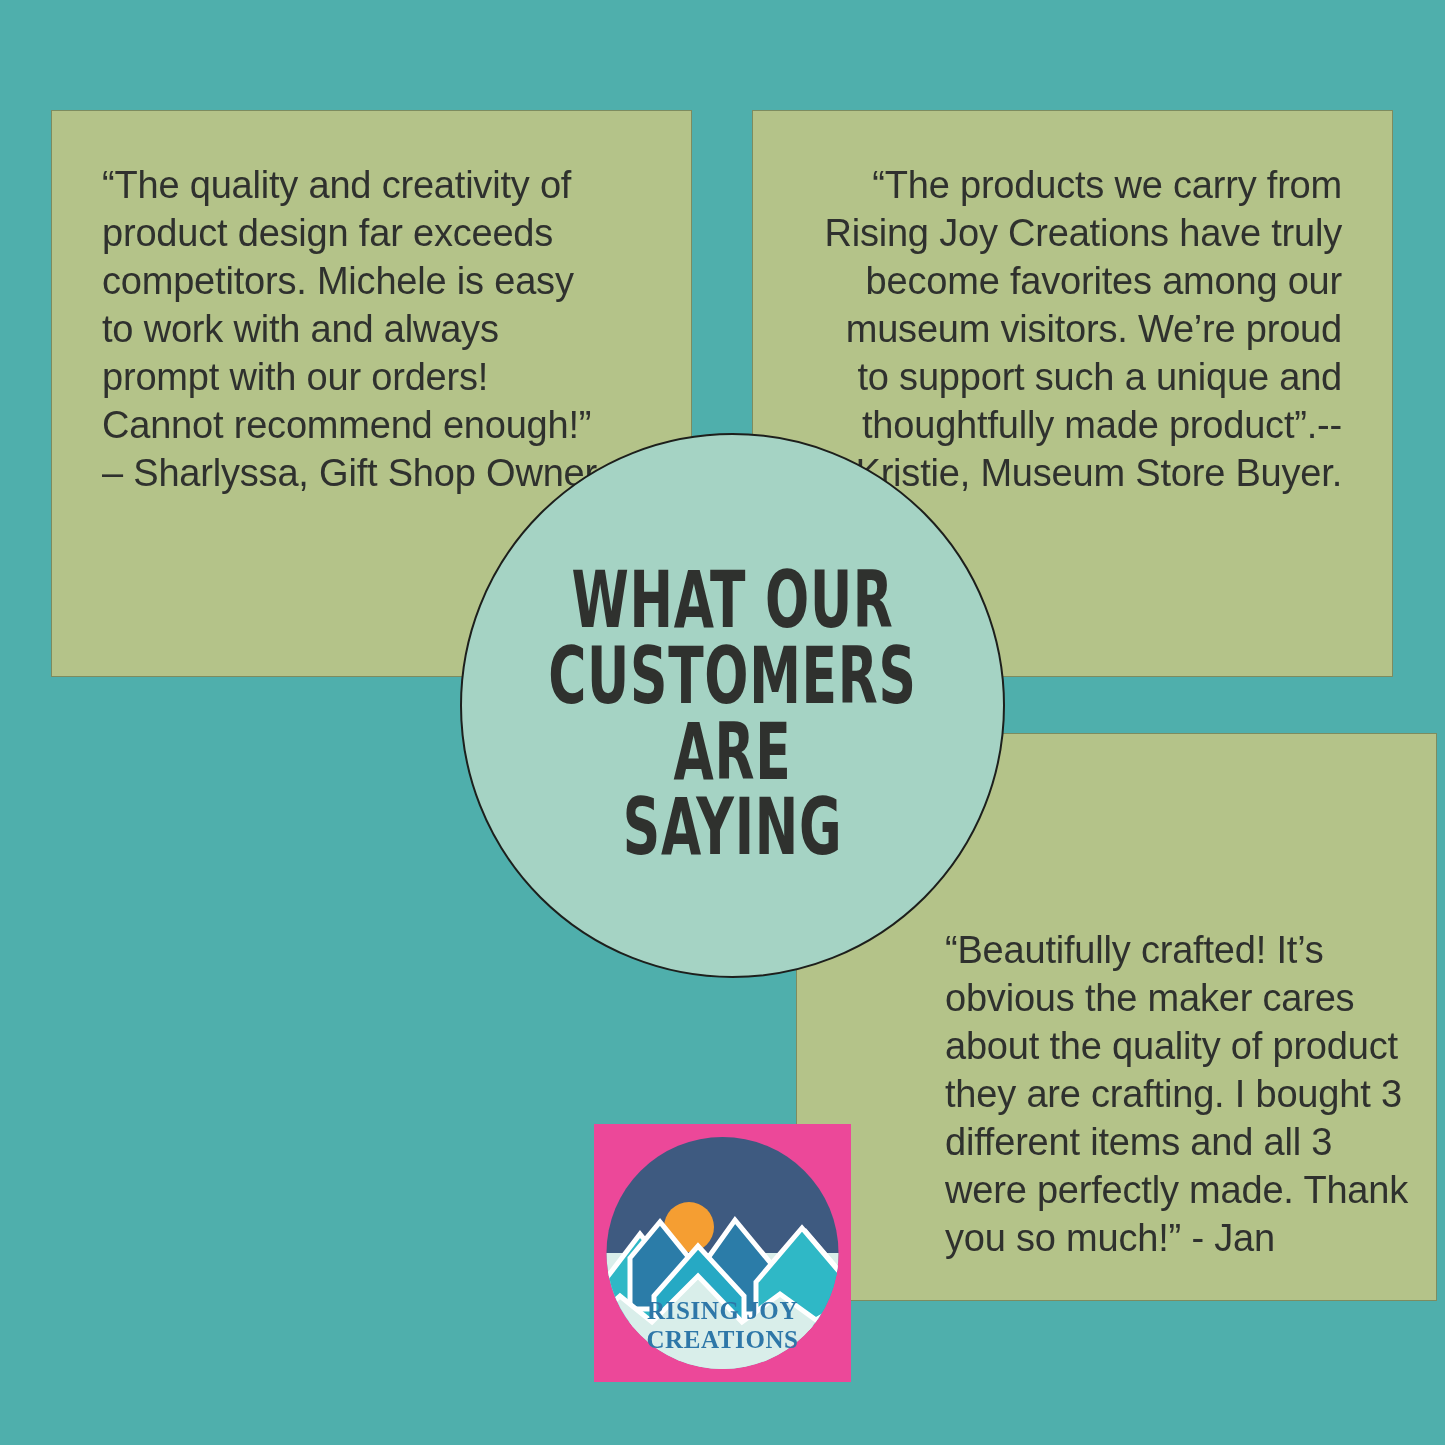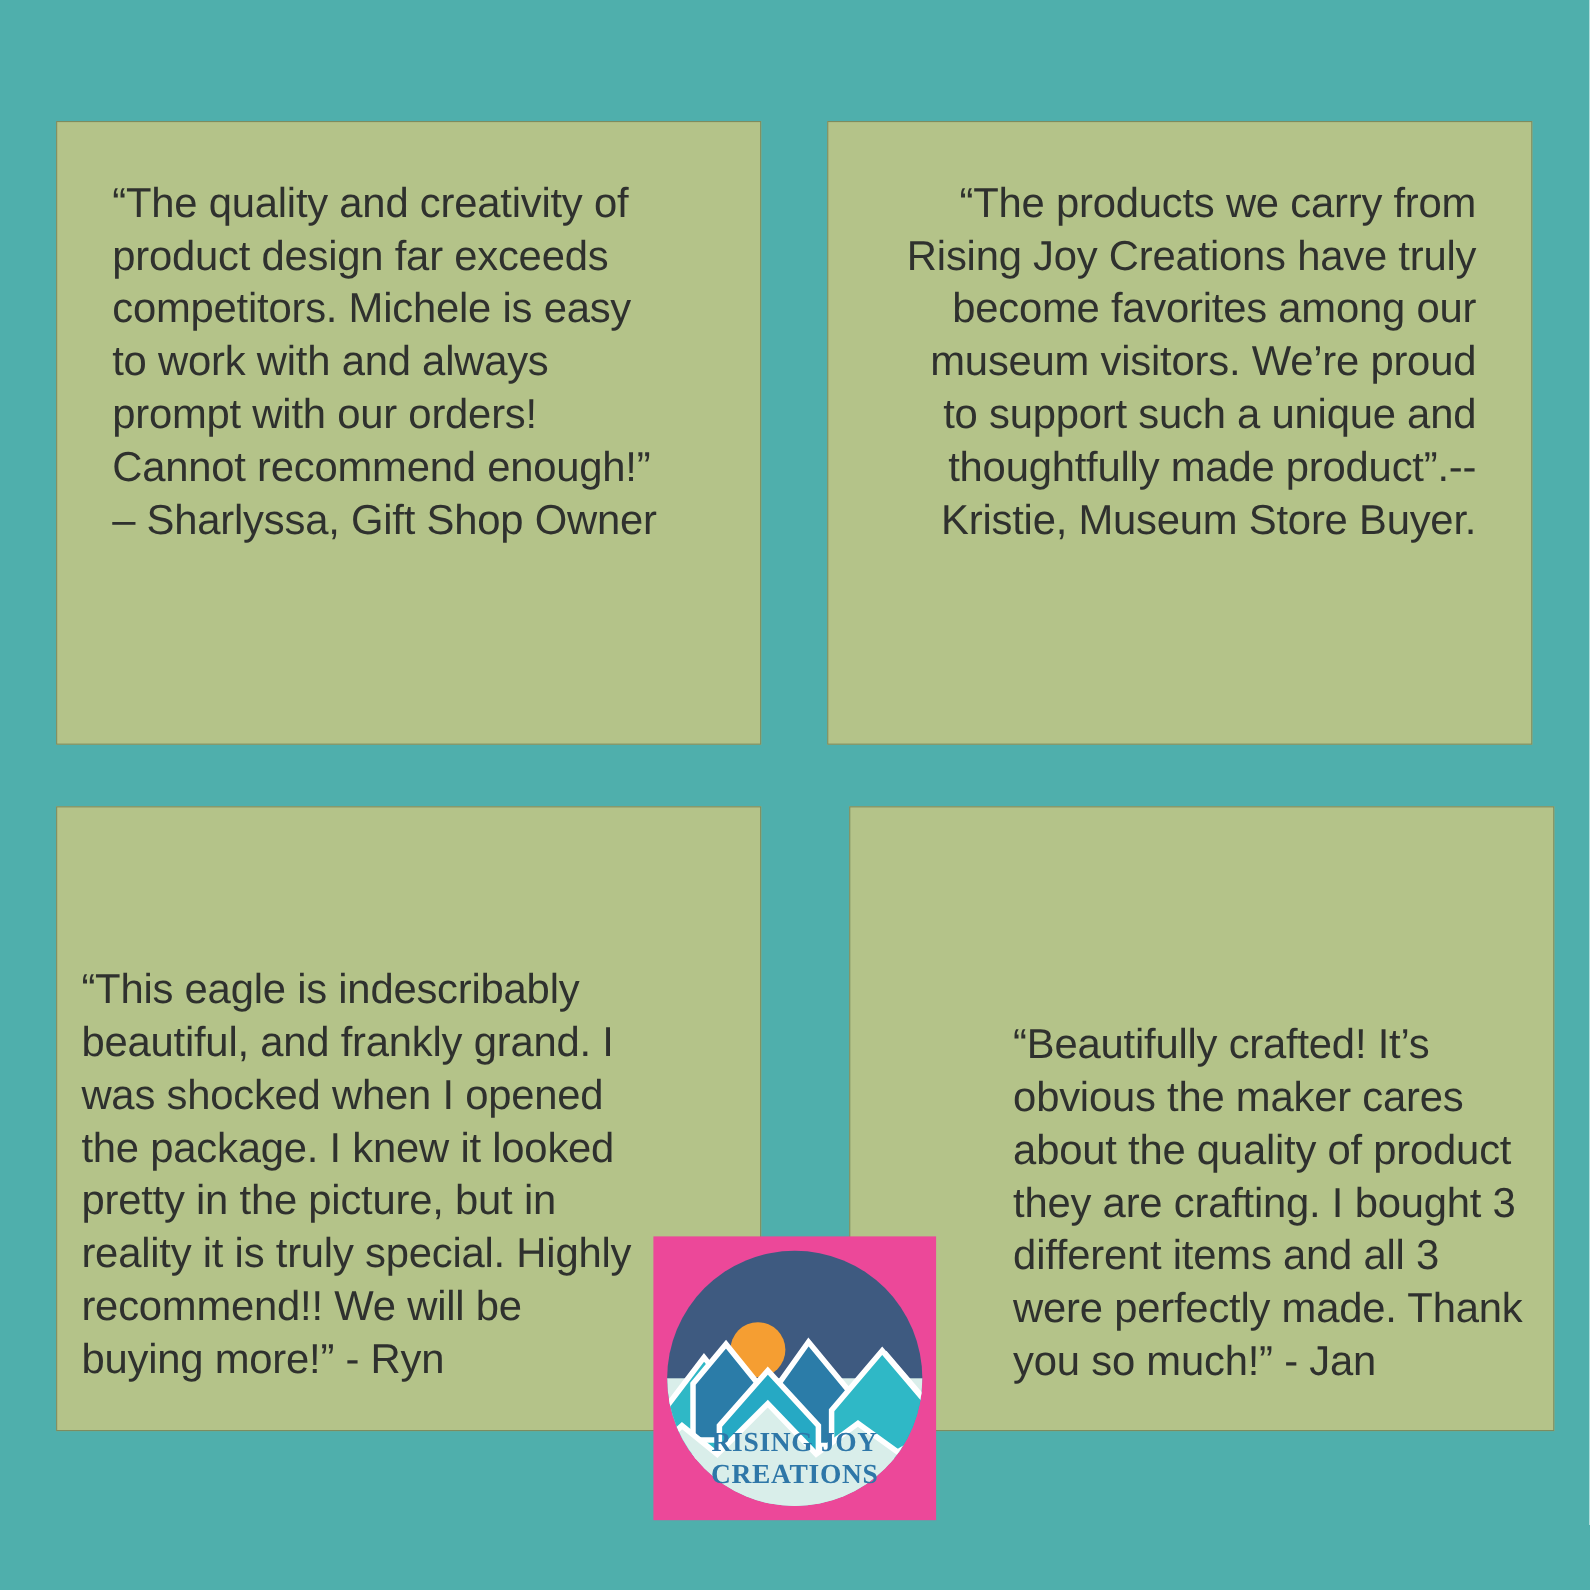--- a/index.html
+++ b/index.html
@@ -19,21 +19,21 @@
   
   .panel {
     position: absolute;
     background: #B4C389;
     box-sizing: border-box;
     border: 1px solid #7d8c5f;
   }
   #panel-tl { left: 51px;  top: 110px;  width: 641px;  height: 567px; }
   #panel-tr { left: 752px; top: 110px;  width: 641px;  height: 567px; }
   #panel-bl { left: 51px;  top: 733px;  width: 641px;  height: 568px; }
-  #panel-br { left: 772px; top: 733px;  width: 641px;  height: 568px; }
+  #panel-br { left: 796px; top: 733px;  width: 641px;  height: 568px; }
 
   .quote-text {
     position: absolute;
     color: #2f312e;
     font-size: 38px;
     line-height: 1.265;
     letter-spacing: -0.2px;
     white-space: pre-line;
   }
   #quote-tl { left: 50px;  top: 50px;  width: 500px; text-align: left; }
@@ -96,28 +96,30 @@
 <div id="canvas">
 
   <div class="panel" id="panel-tl">
     <div class="quote-text" id="quote-tl">“The quality and creativity of product design far exceeds competitors. Michele is easy to work with and always prompt with our orders! Cannot recommend enough!” – Sharlyssa, Gift Shop Owner</div>
   </div>
 
   <div class="panel" id="panel-tr">
     <div class="quote-text" id="quote-tr">“The products we carry from Rising Joy Creations have truly become favorites among our museum visitors. We’re proud to support such a unique and thoughtfully made product”.--Kristie, Museum Store Buyer.</div>
   </div>
 
-  <div class="panel" id="panel-bl">
-    <div class="quote-text" id="quote-bl">“This eagle is indescribably beautiful, and frankly grand. I was shocked when I opened the package. I knew it looked pretty in the picture, but in reality it is truly special. Highly recommend!! We will be buying more!” - Ryn</div>
-  </div>
 
   <div class="panel" id="panel-br">
     <div class="quote-text" id="quote-br">“Beautifully crafted! It’s obvious the maker cares about the quality of product they are crafting. I bought 3 different items and all 3 were perfectly made. Thank you so much!” - Jan</div>
   </div>
 
+  <div id="center-circle">
+    <div id="center-title">WHAT OUR
+CUSTOMERS ARE
+SAYING</div>
+  </div>
 
   <div id="logo-card">
     <svg id="logo-svg" viewBox="0 0 257 258">
       <defs>
         <clipPath id="logoCircleClip">
           <circle cx="128.5" cy="129" r="116"></circle>
         </clipPath>
       </defs>
       <g clip-path="url(#logoCircleClip)">
 

